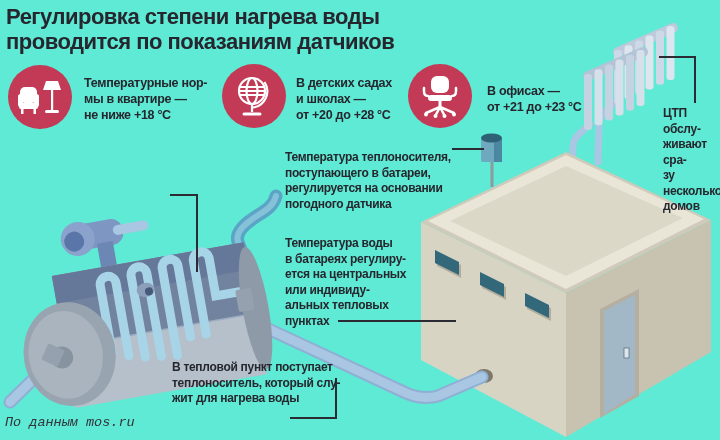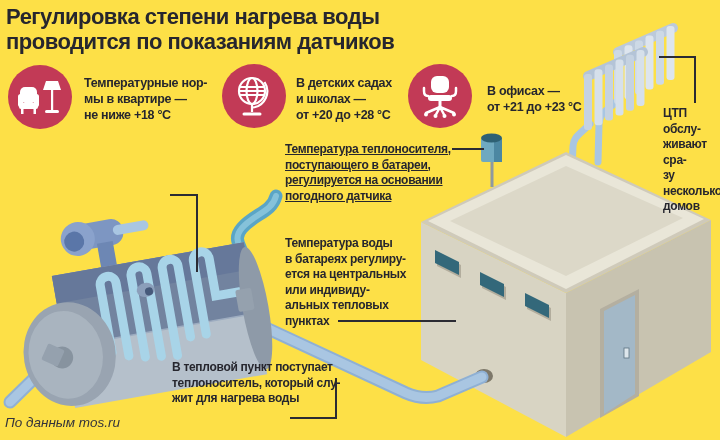--- a/index.html
+++ b/index.html
@@ -1,32 +1,32 @@
 <!DOCTYPE html>
 <html style="--accent: #c23a56; --ink: #26262e; --pipe: #a9c6e2; --pipe-teal: #5aa5c6;"><head>
 <meta charset="utf-8">
 <style>
   html,body{margin:0;padding:0;background:#fff;}
-  #stage{position:relative;width:720px;height:440px;overflow:hidden;background:#fde047;
+  #stage{position:relative;width:720px;height:440px;overflow:hidden;background:#5eead4;
          font-family:"Liberation Sans",sans-serif;color:var(--ink,#26262e);}
   #art{position:absolute;left:0;top:0;z-index:1;}
   .txt{position:absolute;z-index:2;white-space:pre-line;font-weight:700;
        font-size:12px;line-height:15.5px;letter-spacing:-0.3px;color:var(--ink,#26262e);}
   .title{position:absolute;z-index:2;white-space:pre-line;font-weight:700;
          font-size:22px;line-height:25px;letter-spacing:-0.5px;left:6px;top:4px;color:var(--ink,#26262e);}
   .caption{font-size:12.5px;line-height:16px;}
   .t-norm1{left:84px;top:75px;}
   .t-norm2{left:296px;top:75px;}
   .t-norm3{left:487px;top:83px;}
   .t-heat{left:6px;top:142px;}
-  .t-sensor{left:285px;top:142px;text-decoration:underline;}
+  .t-sensor{left:285px;top:150px;}
   .t-water{left:285px;top:236px;}
   .t-inflow{left:172px;top:360px;}
   .t-ctp{left:626px;top:106px;margin-left:37px;}
-  .source{position:absolute;z-index:2;left:5px;top:415px;font-family:Liberation Sans, sans-serif;
+  .source{position:absolute;z-index:2;left:5px;top:415px;font-family:Liberation Mono, monospace;
           font-style:italic;font-size:13.5px;color:#33333b;}
   .badge{position:absolute;z-index:2;width:64px;height:64px;border-radius:50%;
          background:var(--accent,#c23a56);display:flex;align-items:center;justify-content:center;}
   .b1{left:8px;top:65px;} .b2{left:222px;top:64px;} .b3{left:408px;top:64px;}
   .pipe-main{stroke:var(--pipe,#a9c6e2);}
   .pipe-edge{stroke:#8fb0d4;}
   .pipe-teal-o{stroke:var(--pipe-teal,#5aa5c6);}
   .pipe-teal-i{stroke:#85c2da;}
   .leader{stroke:#2b2b33;stroke-width:2;fill:none;}
 </style>

